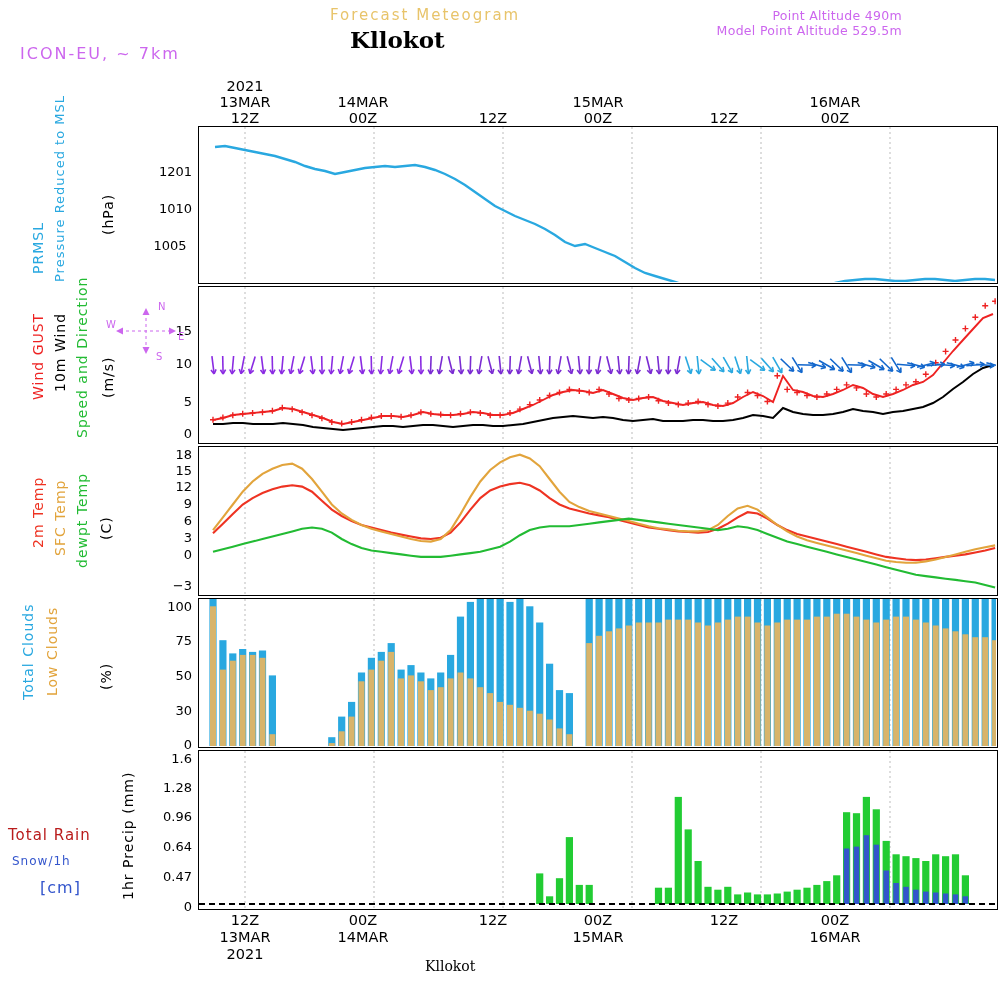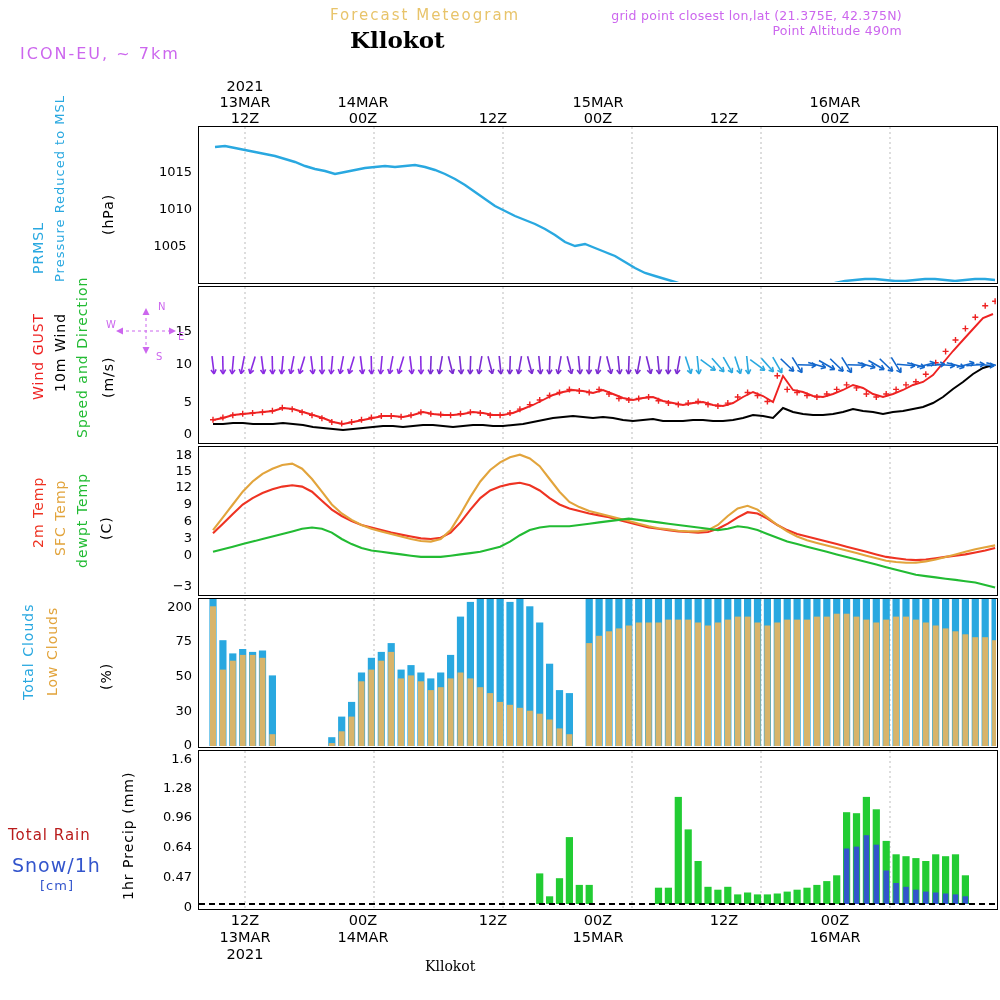--- a/index.html
+++ b/index.html
@@ -45,22 +45,22 @@
 </style>
 </head>
 <body>
 
 <div class="wrap">
 
   <div class="hdr-fc">Forecast Meteogram</div>
   <div class="hdr-title">Kllokot</div>
   <div class="hdr-model">ICON-EU, ~ 7km</div>
   <div class="hdr-right">
-    <div>grid point closest lon,lat (21.375E, 42.375N)</div>
     <div>Point Altitude 490m</div>
+    <div>Model Point Altitude 529.5m</div>
   </div>
 
   <div class="wm">by Angel</div>
 
   <div class="toplabels">
     <div class="tl" style="left:200px;top:0px;width:90px;">2021</div>
     <div class="tl" style="left:200px;top:16px;width:90px;">13MAR</div>
     <div class="tl" style="left:200px;top:32px;width:90px;">12Z</div>
 
     <div class="tl" style="left:318px;top:16px;width:90px;">14MAR</div>
@@ -83,21 +83,21 @@
         <line x1="46" y1="0" x2="46" y2="155"></line>
         <line x1="175" y1="0" x2="175" y2="155"></line>
         <line x1="304" y1="0" x2="304" y2="155"></line>
         <line x1="433" y1="0" x2="433" y2="155"></line>
         <line x1="562" y1="0" x2="562" y2="155"></line>
         <line x1="691" y1="0" x2="691" y2="155"></line>
       </g>
       <polyline fill="none" stroke="#29a8e0" stroke-width="2.4" points="16,20 26,19 36,21 46,23 56,25 66,27 76,29 86,32 96,35 106,39 116,42 126,44 136,47 146,45 156,43 166,41 176,40 186,39 196,40 206,39 216,38 226,40 236,43 246,47 256,52 266,58 276,65 286,72 296,79 306,84 316,89 326,93 336,97 346,102 356,108 366,115 376,119 386,117 396,121 406,125 416,129 426,135 436,141 446,146 456,149 466,152 476,155 486,158 496,161 506,163 516,162 526,163 536,164 546,164 556,163 566,164 576,166 586,167 596,168 606,166 616,162 626,159 636,156 646,154 656,153 666,152 676,152 686,153 696,154 706,154 716,153 726,152 736,152 746,153 756,154 766,153 776,152 786,152 796,153"></polyline>
     </svg>
   </div>
-  <div class="ylab" style="left:148px;top:164px;width:44px;">1015</div>
+  <div class="ylab" style="left:148px;top:164px;width:44px;">1201</div>
   <div class="ylab" style="left:148px;top:201px;width:44px;">1010</div>
   <div class="ylab" style="left:148px;top:238px;width:44px;text-align:center;">1005</div>
   <div class="rot" style="left:30px;top:274px;color:#29a8e0;">PRMSL</div>
   <div class="rot" style="left:52px;top:282px;color:#29a8e0;font-size:13px;">Pressure Reduced to MSL</div>
   <div class="rot" style="left:100px;top:235px;color:#000;">(hPa)</div>
 
   <div class="panel p2">
     <svg class="gridsvg" width="797" height="155" viewBox="0 0 797 155">
       <g stroke="#bbbbbb" stroke-width="1" stroke-dasharray="2,3">
         <line x1="46" y1="0" x2="46" y2="155"></line>
@@ -572,21 +572,21 @@
           <rect x="763.4" width="6" y="35.3" height="111.7" fill="#d8b46a"></rect>
           <rect x="772.7" width="7.2" y="0.0" height="147.0" fill="#29a8e0"></rect>
           <rect x="773.3" width="6" y="38.2" height="108.8" fill="#d8b46a"></rect>
           <rect x="782.6" width="7.2" y="0.0" height="147.0" fill="#29a8e0"></rect>
           <rect x="783.2" width="6" y="38.2" height="108.8" fill="#d8b46a"></rect>
           <rect x="792.5" width="7.2" y="0.0" height="147.0" fill="#29a8e0"></rect>
           <rect x="793.1" width="6" y="41.2" height="105.8" fill="#d8b46a"></rect>
         </g>
     </svg>
   </div>
-  <div class="ylab" style="left:144px;top:599px;width:48px;">200</div>
+  <div class="ylab" style="left:144px;top:599px;width:48px;">100</div>
   <div class="ylab" style="left:144px;top:633px;width:48px;">75</div>
   <div class="ylab" style="left:144px;top:668px;width:48px;">50</div>
   <div class="ylab" style="left:144px;top:703px;width:48px;">30</div>
   <div class="ylab" style="left:144px;top:737px;width:48px;">0</div>
   <div class="rot" style="left:20px;top:700px;color:#29a8e0;">Total Clouds</div>
   <div class="rot" style="left:44px;top:696px;color:#e2a43c;">Low Clouds</div>
   <div class="rot" style="left:98px;top:690px;color:#000;">(%)</div>
 
   <div class="panel p5">
     <svg class="gridsvg" width="797" height="157" viewBox="0 0 797 157">
@@ -654,22 +654,22 @@
       <line x1="0" y1="153" x2="797" y2="153" stroke="#000" stroke-width="2" stroke-dasharray="6,4"></line>
     </svg>
   </div>
   <div class="ylab" style="left:140px;top:751px;width:52px;">1.6</div>
   <div class="ylab" style="left:132px;top:780px;width:60px;">1.28</div>
   <div class="ylab" style="left:132px;top:809px;width:60px;">0.96</div>
   <div class="ylab" style="left:132px;top:839px;width:60px;">0.64</div>
   <div class="ylab" style="left:132px;top:869px;width:60px;">0.47</div>
   <div class="ylab" style="left:140px;top:899px;width:52px;">0</div>
   <div style="position:absolute;left:8px;top:826px;font-size:15px;color:#b91c1c;letter-spacing:1px;">Total  Rain</div>
-  <div style="position:absolute;left:12px;top:854px;font-size:19px;color:#3355cc;letter-spacing:1px;">Snow/1h</div>
-  <div style="position:absolute;left:40px;top:878px;font-size:13px;color:#3355cc;letter-spacing:1px;">[cm]</div>
+  <div style="position:absolute;left:12px;top:854px;font-size:12px;color:#3355cc;letter-spacing:1px;">Snow/1h</div>
+  <div style="position:absolute;left:40px;top:878px;font-size:16px;color:#3355cc;letter-spacing:1px;">[cm]</div>
   <div class="rot" style="left:120px;top:900px;color:#000;">1hr Precip (mm)</div>
 
   <div class="botlabels">
     <div class="bl" style="left:200px;top:0px;width:90px;">12Z</div>
     <div class="bl" style="left:200px;top:17px;width:90px;">13MAR</div>
     <div class="bl" style="left:200px;top:34px;width:90px;">2021</div>
 
     <div class="bl" style="left:318px;top:0px;width:90px;">00Z</div>
     <div class="bl" style="left:318px;top:17px;width:90px;">14MAR</div>
 

